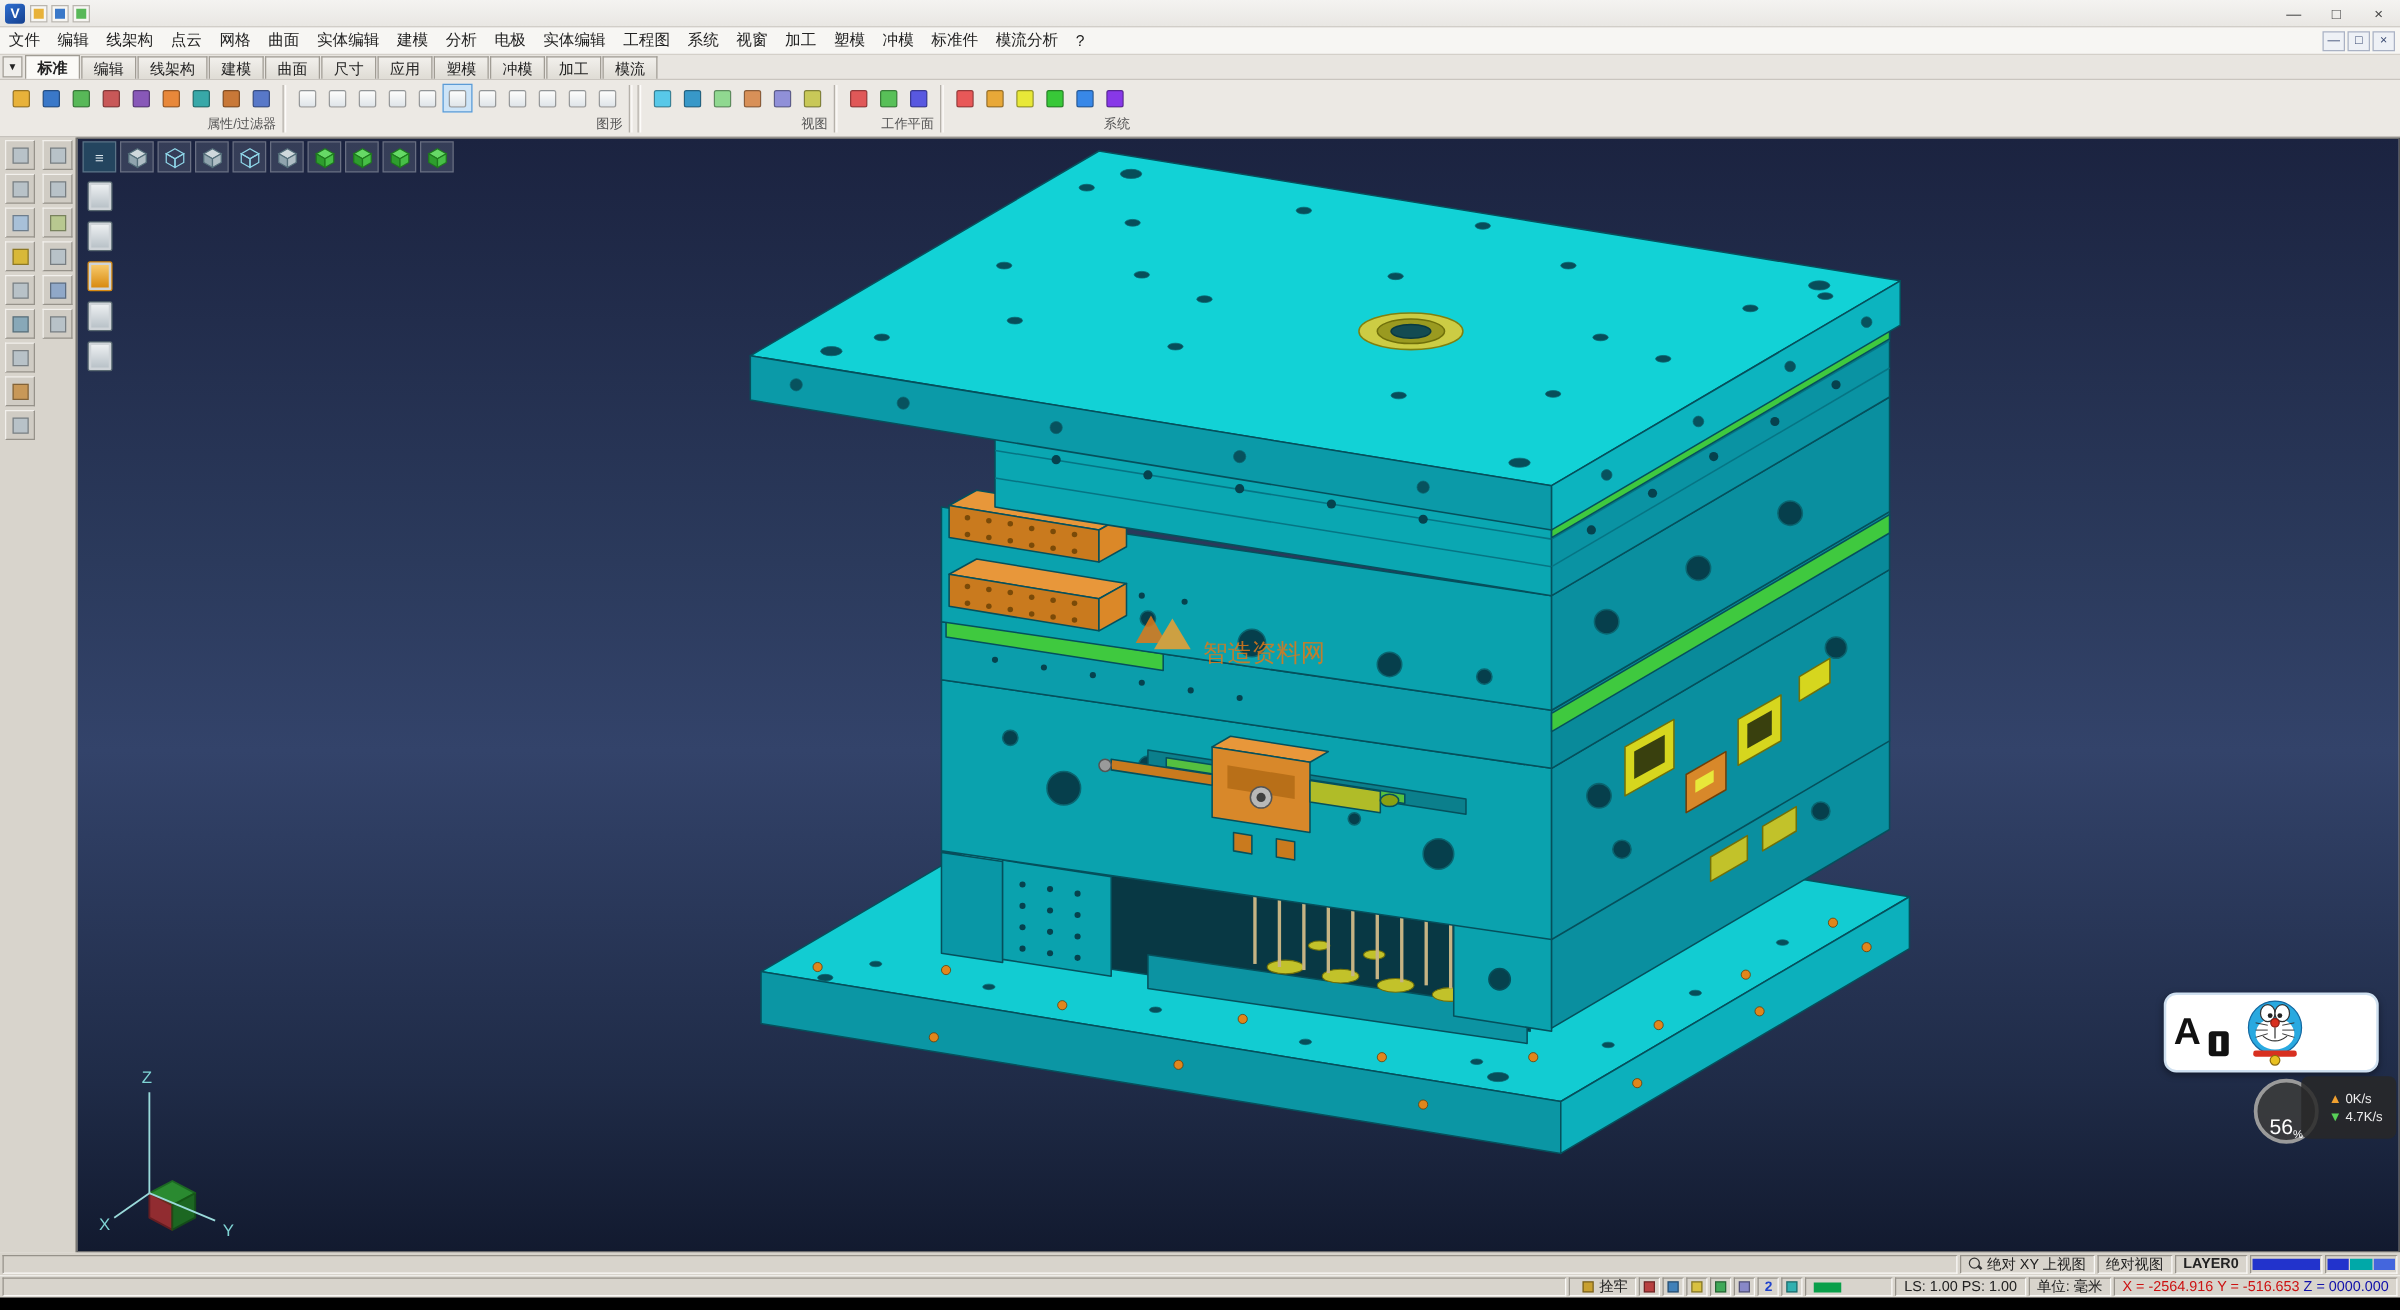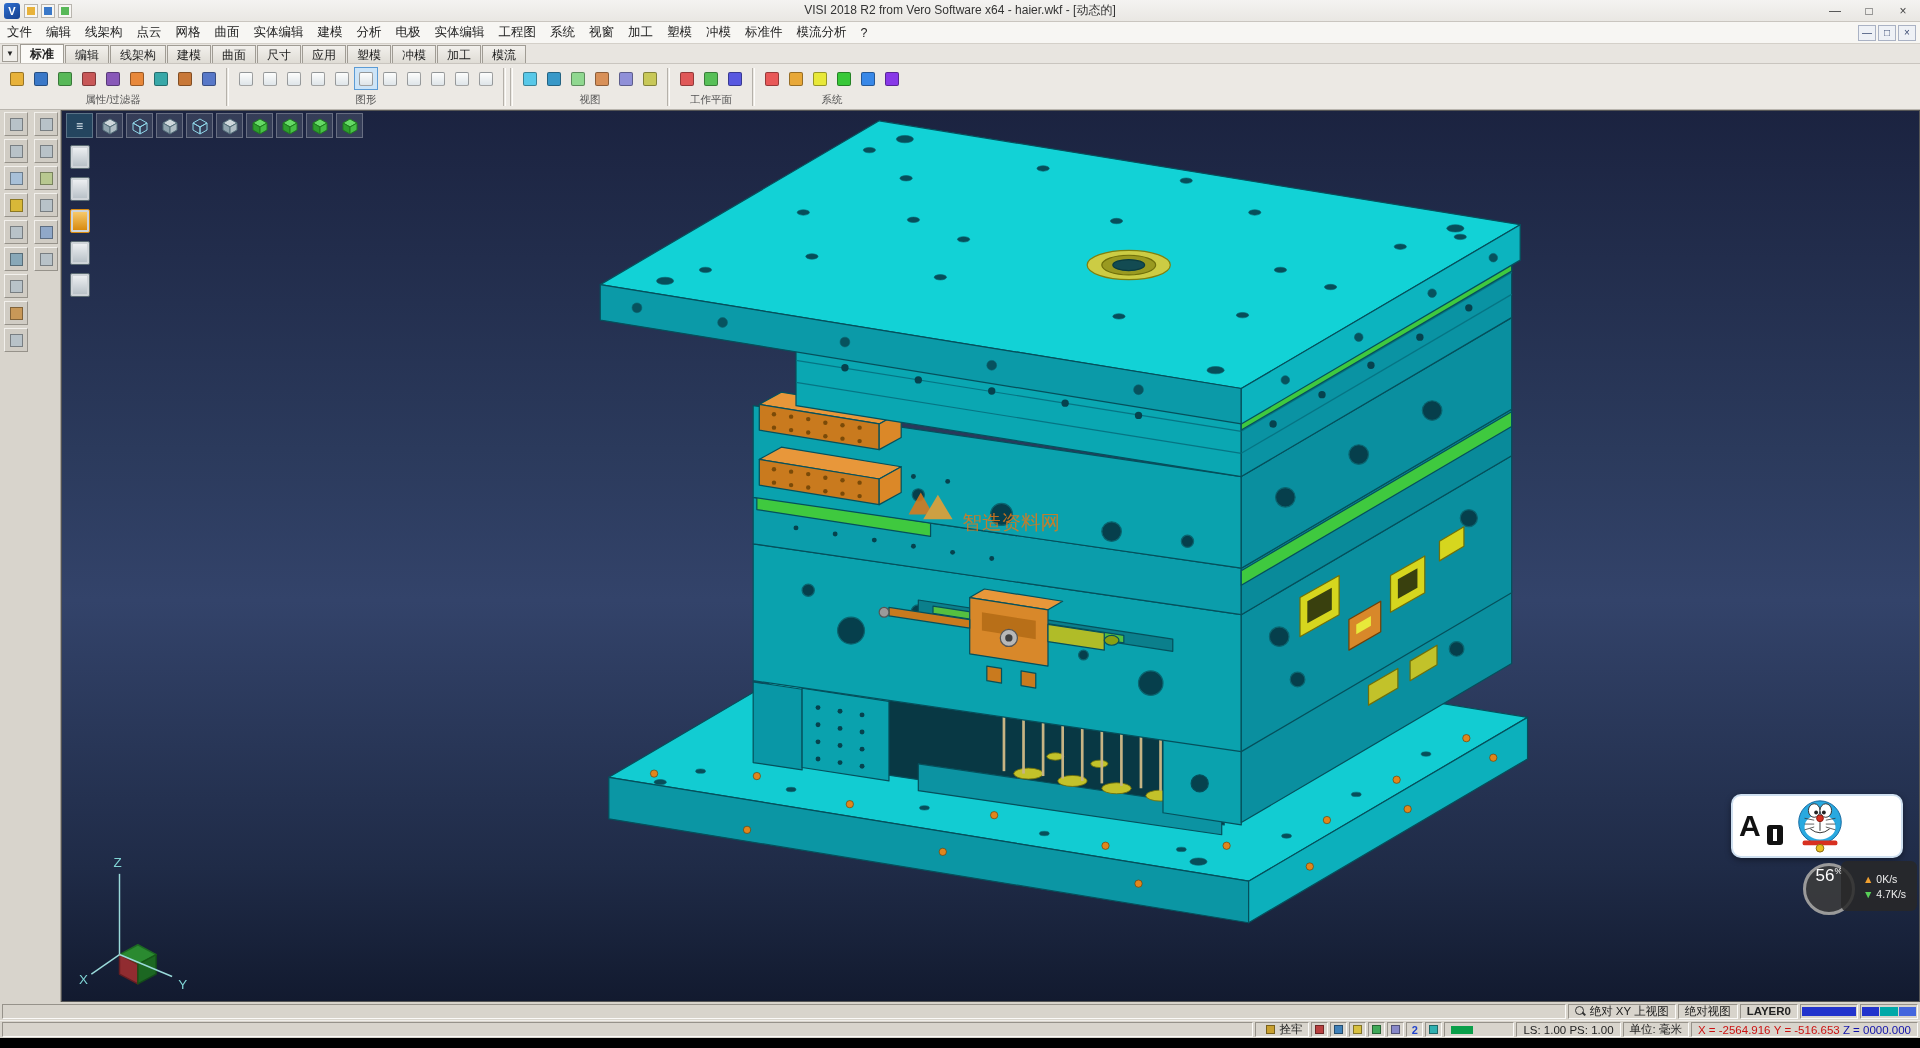--- a/index.html
+++ b/index.html
@@ -25,21 +25,21 @@
   
   .tabbar{position:absolute;top:44px;left:0;right:0;height:20px;background:#e8e5e0;border-bottom:1px solid #c9c5bf;display:flex;align-items:flex-end;padding-left:2px;font-size:12px}
   .tab-drop{width:16px;height:17px;border:1px solid #a09c94;background:#f0eeea;font-size:8px;display:flex;align-items:center;justify-content:center;margin-right:2px;margin-bottom:1px}
   .tab{border:1px solid #a09c94;border-bottom:none;background:linear-gradient(#f2f0ec,#dfdcd5);padding:1px 9px 2px;margin-right:1px;height:18px}
   .tab.active{background:#fbfaf7;font-weight:bold;height:19px}
 
   
   .toolbar{position:absolute;top:64px;left:0;right:0;height:46px;background:#ece9e4;border-bottom:1px solid #b9b5ae;display:flex;align-items:stretch;padding:1px 2px 0}
   .tgroup{display:flex;flex-direction:column;padding:0 3px}
   .tgroup .icons{display:flex;align-items:center;height:27px}
-  .tgroup .glabel{font-size:10.5px;color:#555;text-align:center;height:16px;line-height:15px}
+  .tgroup .glabel{font-size:10.5px;color:#555;text-align:right;height:16px;line-height:15px}
   .tsep{width:3px;margin:3px 2px;border-left:1px solid #b5b1aa;border-right:1px solid #fdfcfa}
   .tbi{width:24px;height:23px;border:1px solid transparent;display:flex;align-items:center;justify-content:center}
   .tbi i{display:block;width:14px;height:14px;background:var(--c,#cfd6da);border:1px solid rgba(0,0,0,.35);border-radius:2px}
   .tbi.flat i{background:linear-gradient(#fdfdfc,#dfe5e9)}
   .tbi.active{border-color:#5b9bd5;background:#cde4f7}
 
   
   .main{position:absolute;top:110px;left:0;width:1920px;height:892px;display:flex}
   .leftpanel{width:61px;background:#d8d4cc;border-right:1px solid #a6a29a;padding-top:2px;display:flex;gap:2px}
   .lcol{display:flex;flex-direction:column;gap:3px;padding-left:4px}
@@ -57,21 +57,21 @@
   .fci{width:20px;height:24px;background:#cfd4d8;border:1px solid #5a6a72;border-radius:2px;padding:2px}
   .fci i{display:block;width:100%;height:100%;background:linear-gradient(#eceff1,#b9c2c8)}
   .fci.active{border-color:#d88a10}
   .fci.active i{background:linear-gradient(#f7c96a,#d88a10)}
 
   
   .ovl-card{position:absolute;left:1669px;top:683px;width:172px;height:64px;background:#fff;border:2px solid #cfe0f0;border-radius:10px;box-shadow:0 2px 6px rgba(0,0,0,.4);display:flex;align-items:center;padding:4px 6px;gap:6px}
   .ovl-key{font-size:30px;font-weight:bold;color:#111;line-height:1}
   .ovl-tool{width:16px;height:20px;background:#111;border-radius:3px;margin-top:18px;position:relative}
   .ovl-tool::after{content:"";position:absolute;left:6px;top:4px;width:4px;height:12px;background:#fff}
-  .speed-badge{position:absolute;left:1741px;top:752px;width:52px;height:52px;border-radius:50%;background:rgba(60,60,60,.88);border:3px solid #9a9a9a;color:#fff;display:flex;align-items:flex-start;justify-content:center}
+  .speed-badge{position:absolute;left:1741px;top:752px;width:52px;height:52px;border-radius:50%;background:rgba(60,60,60,.88);border:3px solid #9a9a9a;color:#fff;display:flex;align-items:flex-end;justify-content:center}
   .speed-badge b{font-size:17px;font-weight:normal}
   .speed-badge small{font-size:9px}
   .speed-panel{position:absolute;left:1779px;top:750px;width:76px;height:50px;background:rgba(40,40,40,.85);border-radius:6px;color:#eee;font-size:10.5px;display:flex;flex-direction:column;justify-content:center;padding-left:22px;gap:3px}
   .speed-panel .up-a{color:#f0a030}
   .speed-panel .dn-a{color:#58d058}
 
   
   .sbar{position:absolute;left:0;right:0;height:18px;background:#d8d4cc;display:flex;align-items:center;font-size:11.5px;gap:2px;padding:0 2px}
   .s1{top:1002px}
   .s2{top:1020px;border-top:1px solid #efede9}
@@ -101,21 +101,20 @@
       <span>
           <i style="background:#e8b23a"></i>
         </span>
       <span>
           <i style="background:#3a78c8"></i>
         </span>
       <span>
           <i style="background:#58b858"></i>
         </span>
     </div>
-    <div class="title-text">VISI 2018 R2 from Vero Software x64 - haier.wkf - [动态的]</div>
     <div class="wctrl">
       <div>—</div>
       <div>□</div>
       <div>×</div>
     </div>
   </div>
 
   <div class="menubar">
     <span class="m">文件</span>
     <span class="m">编辑</span>

